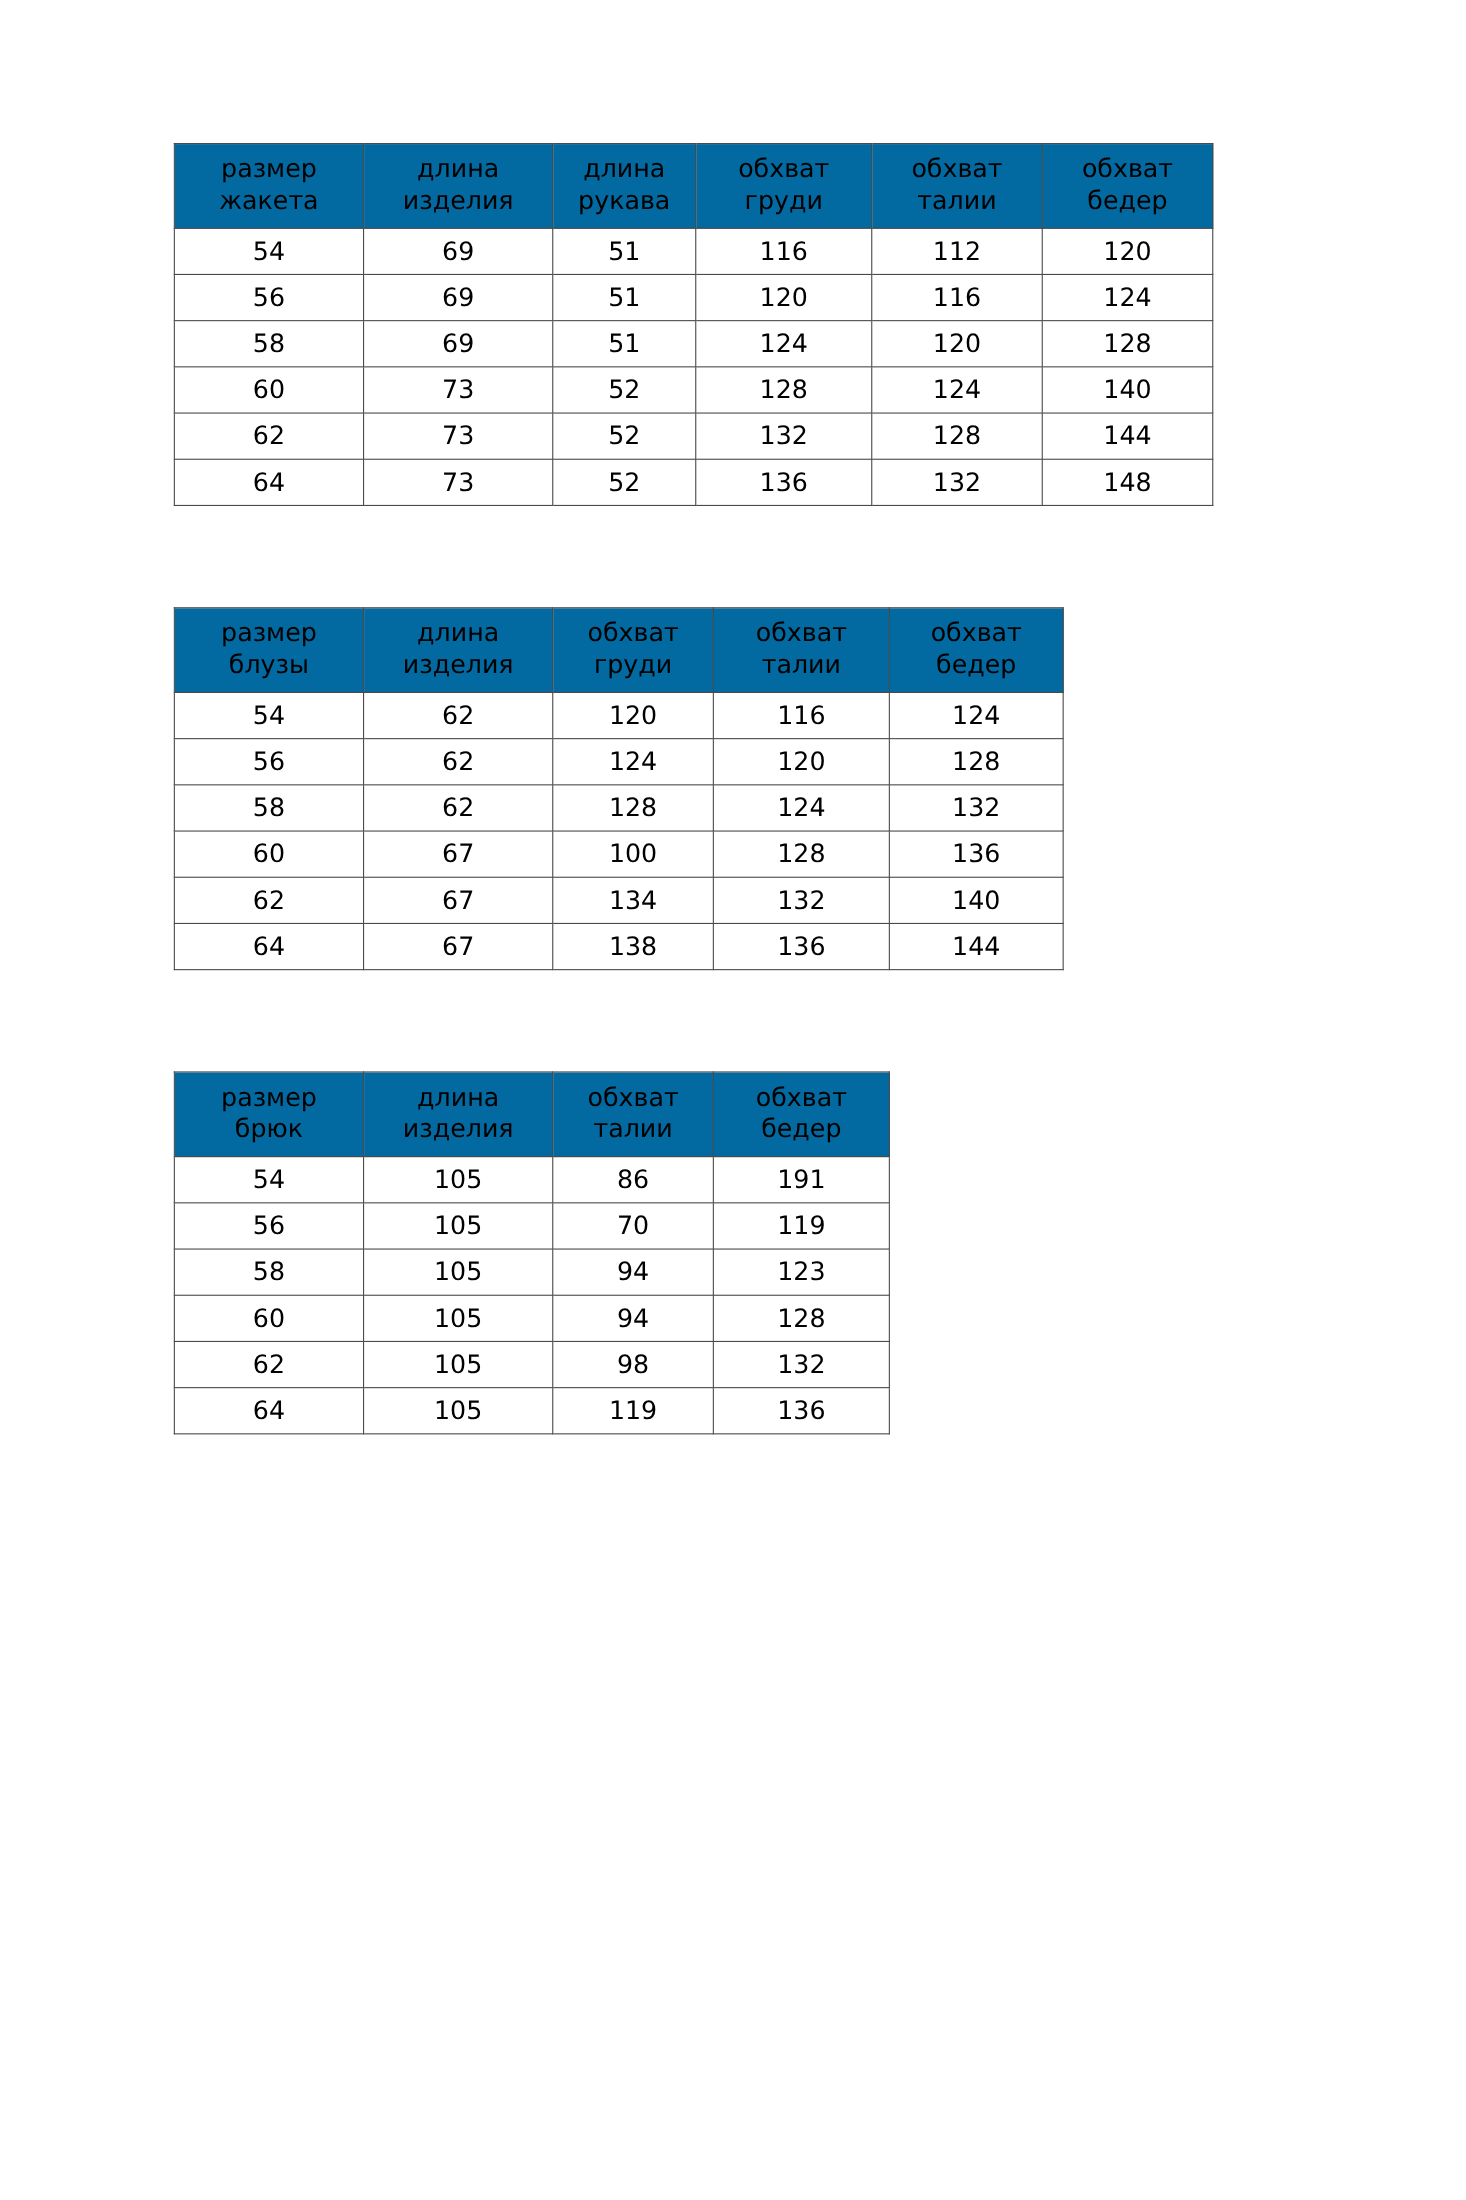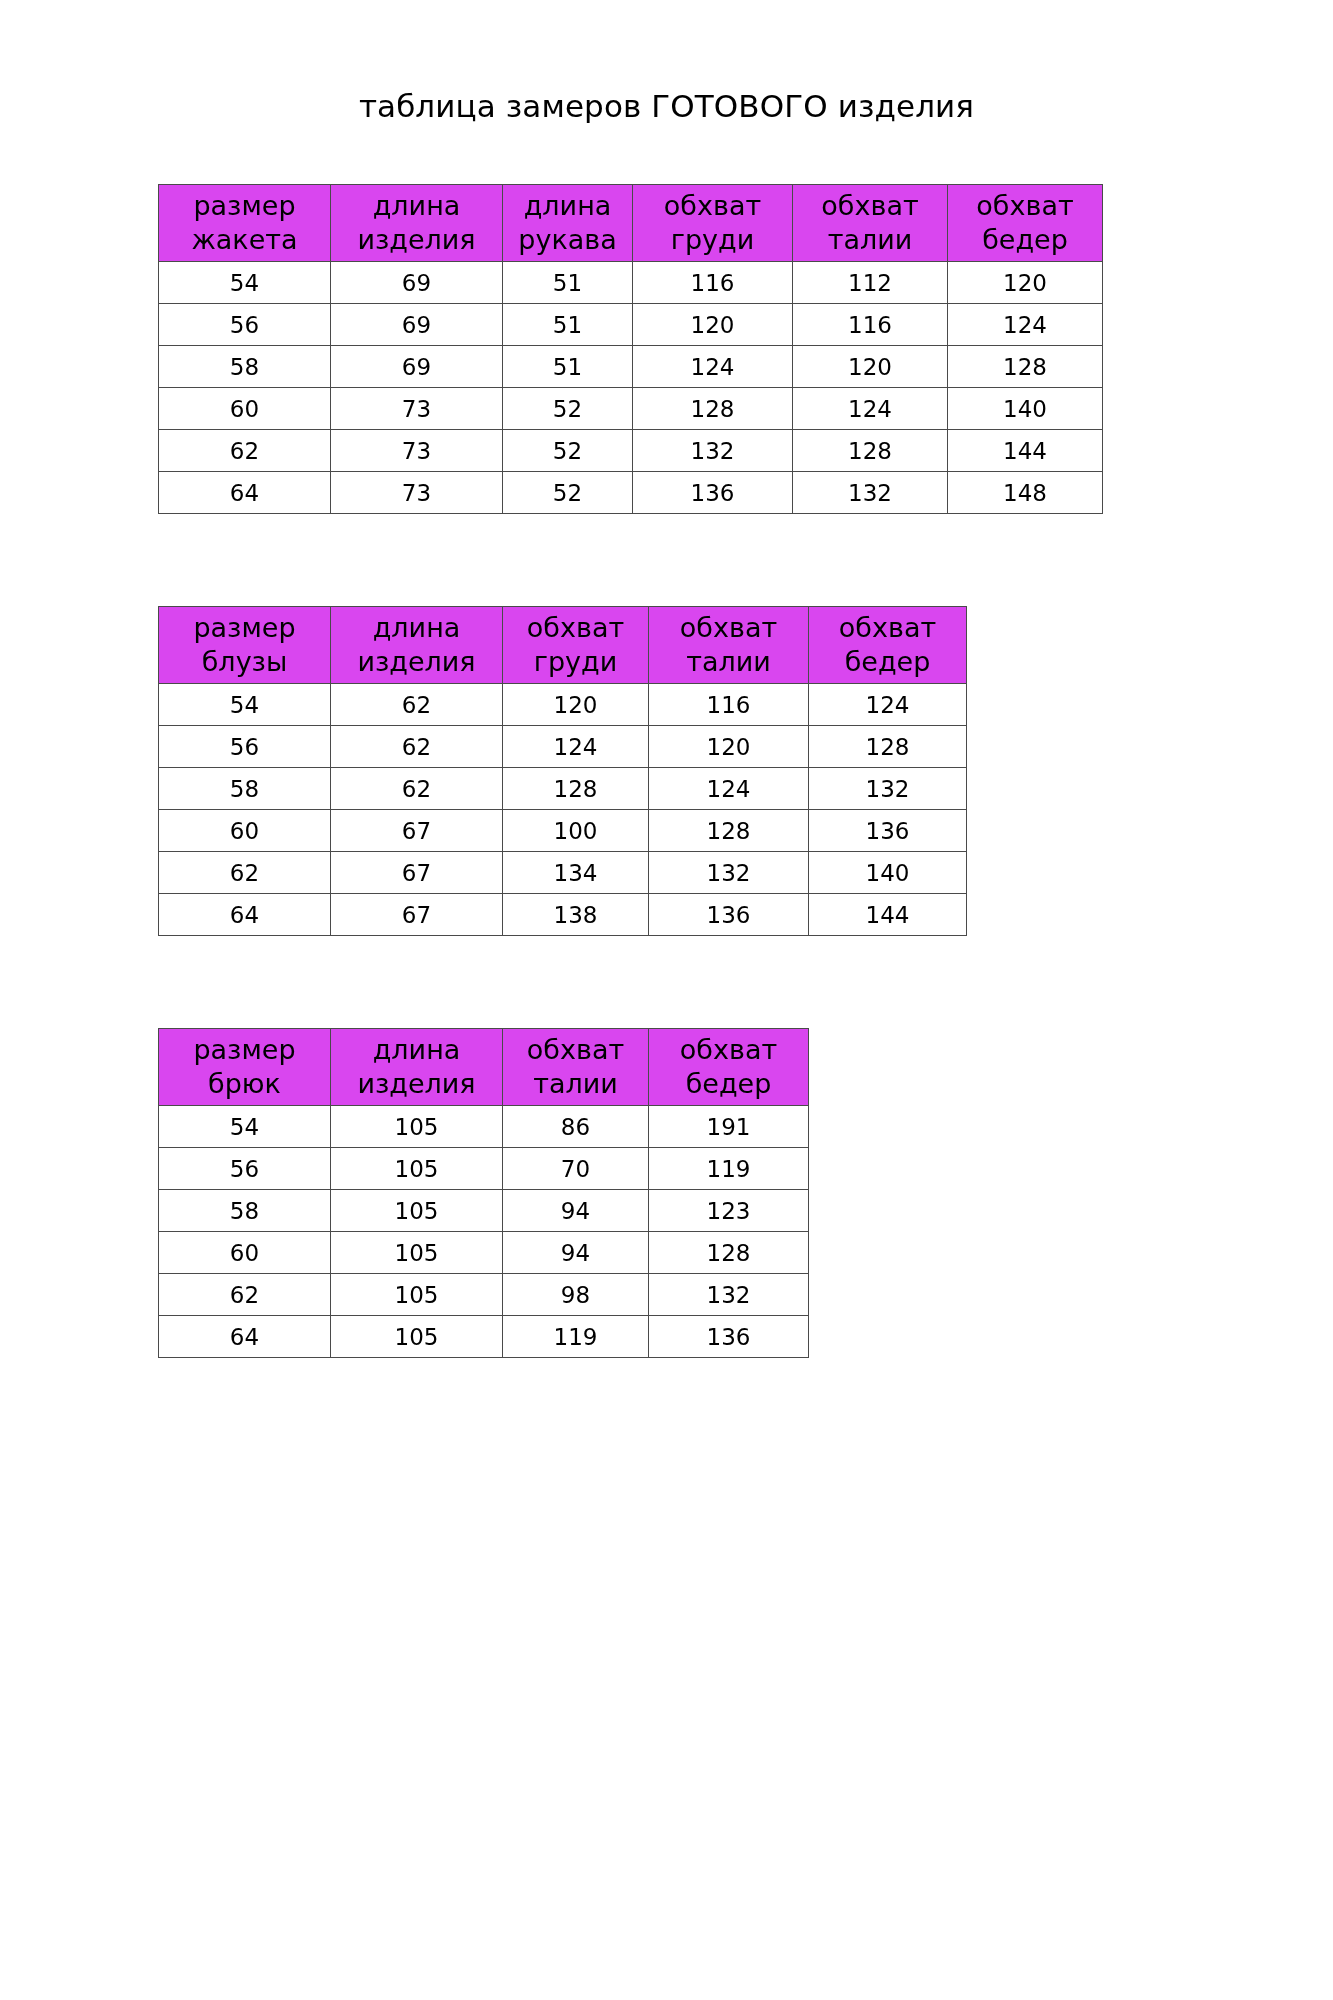--- a/index.html
+++ b/index.html
@@ -44,24 +44,24 @@
   }
   table.measure th,
   table.measure td {
     border: 1px solid #4a4a4a;
     text-align: center;
     vertical-align: middle;
     padding: 0;
     font-weight: 400;
   }
   table.measure th {
-    background: #d946ef;
+    background: #0369a1;
     height: 76px;
     line-height: 1.25;
-    font-size: 27px;
+    font-size: 23px;
   }
   table.measure th .l1,
   table.measure th .l2 {
     display: block;
   }
   table.measure td {
     height: 41px;
     background: #ffffff;
     font-size: 23px;
   }
@@ -82,21 +82,20 @@
   #table-pants col.c0 { width: 172px; }
   #table-pants col.c1 { width: 172px; }
   #table-pants col.c2 { width: 146px; }
   #table-pants col.c3 { width: 160px; }
 </style>
 </head>
 <body>
 
 <div class="page">
 
-  <h1 class="doc-title">таблица замеров ГОТОВОГО изделия</h1>
 
   <div class="gap-1"></div>
 
   <div class="table-wrap">
     <table class="measure" id="table-jacket">
       <colgroup>
         <col class="c0">
           <col class="c1">
           <col class="c2">
           <col class="c3">

